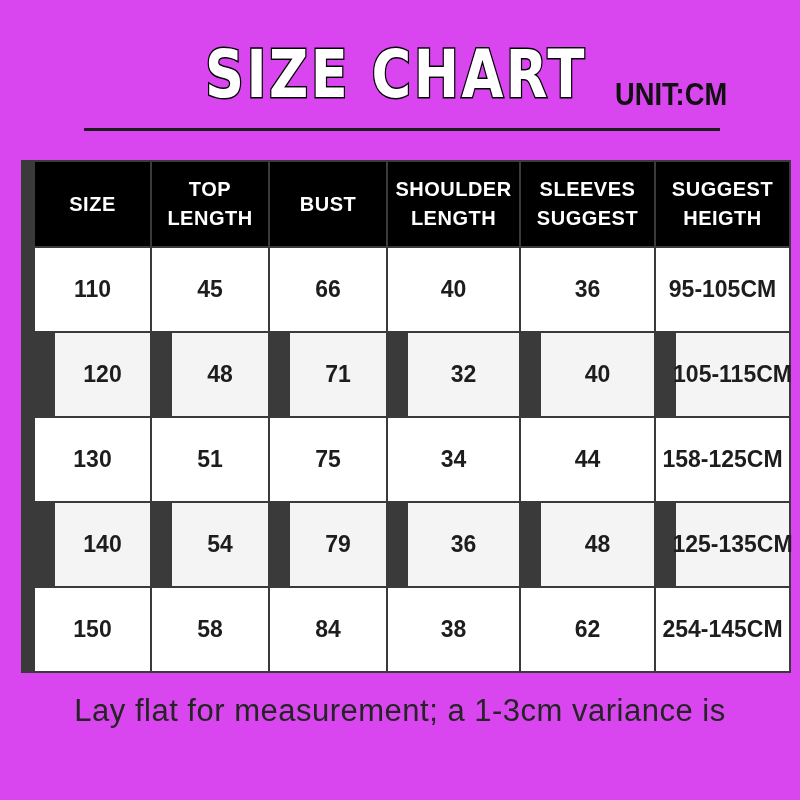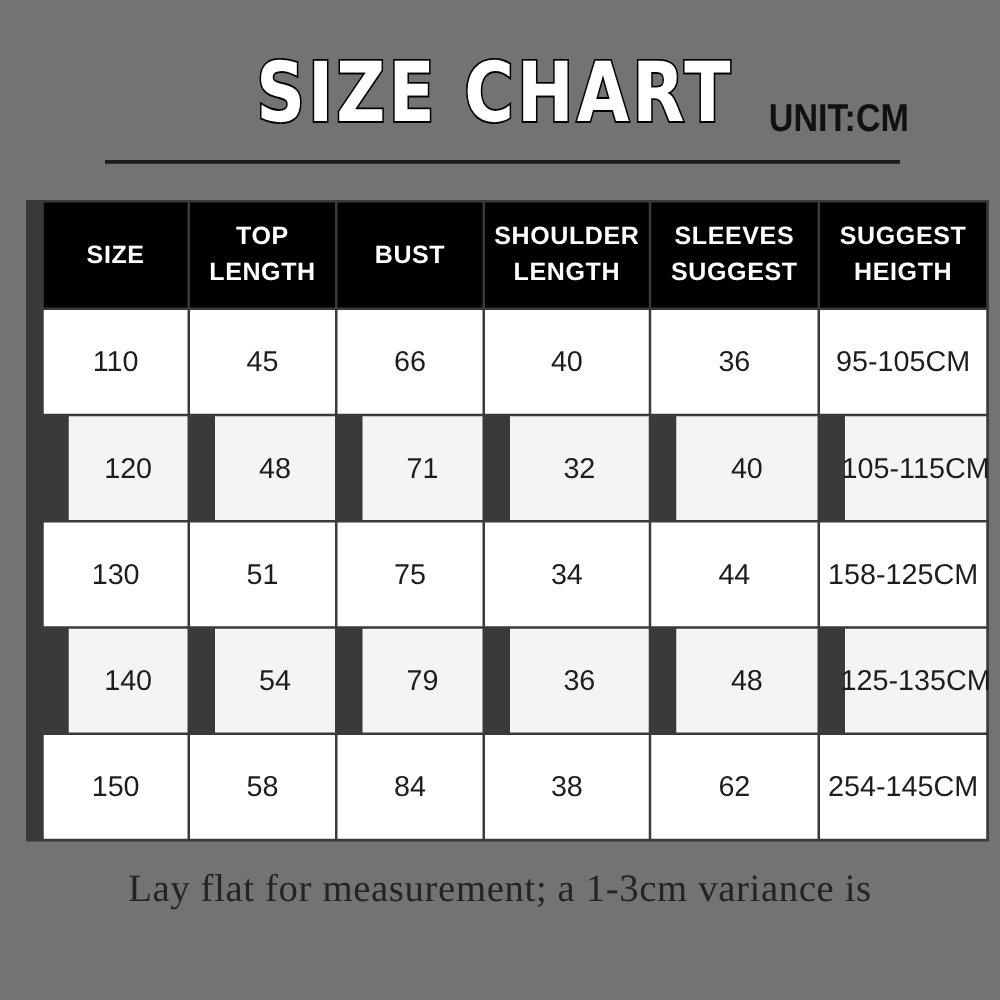--- a/index.html
+++ b/index.html
@@ -4,21 +4,21 @@
 <style>
   html, body {
     margin: 0;
     padding: 0;
     background: #ffffff;
   }
   .canvas {
     position: relative;
     width: 800px;
     height: 800px;
-    background: #737373;
+    background: #d946ef;
     overflow: hidden;
     font-family: "Liberation Sans", sans-serif;
   }
 
   
   .title {
     position: absolute;
     left: 205px;
     top: 36px;
     margin: 0;
@@ -87,34 +87,34 @@
     padding: 0 8px;
   }
   .td {
     background: #ffffff;
     color: #1d1d1d;
     display: flex;
     align-items: center;
     justify-content: center;
     font-family: "Liberation Sans", sans-serif;
     font-stretch: condensed;
-    font-weight: 400;
+    font-weight: 700;
     font-size: 23px;
     white-space: nowrap;
   }
   .tr.alt .td { background: #f4f4f4; margin-left: 20px; }
 
   
   .note {
     position: absolute;
     left: 0;
     top: 692px;
     width: 800px;
     text-align: center;
-    font-family: Liberation Serif, serif;
+    font-family: Liberation Sans, sans-serif;
     font-weight: 400;
     font-size: 31px;
     line-height: 37px;
     letter-spacing: 0.5px;
     color: #242424;
   }
 </style>
 </head>
 <body>
 

